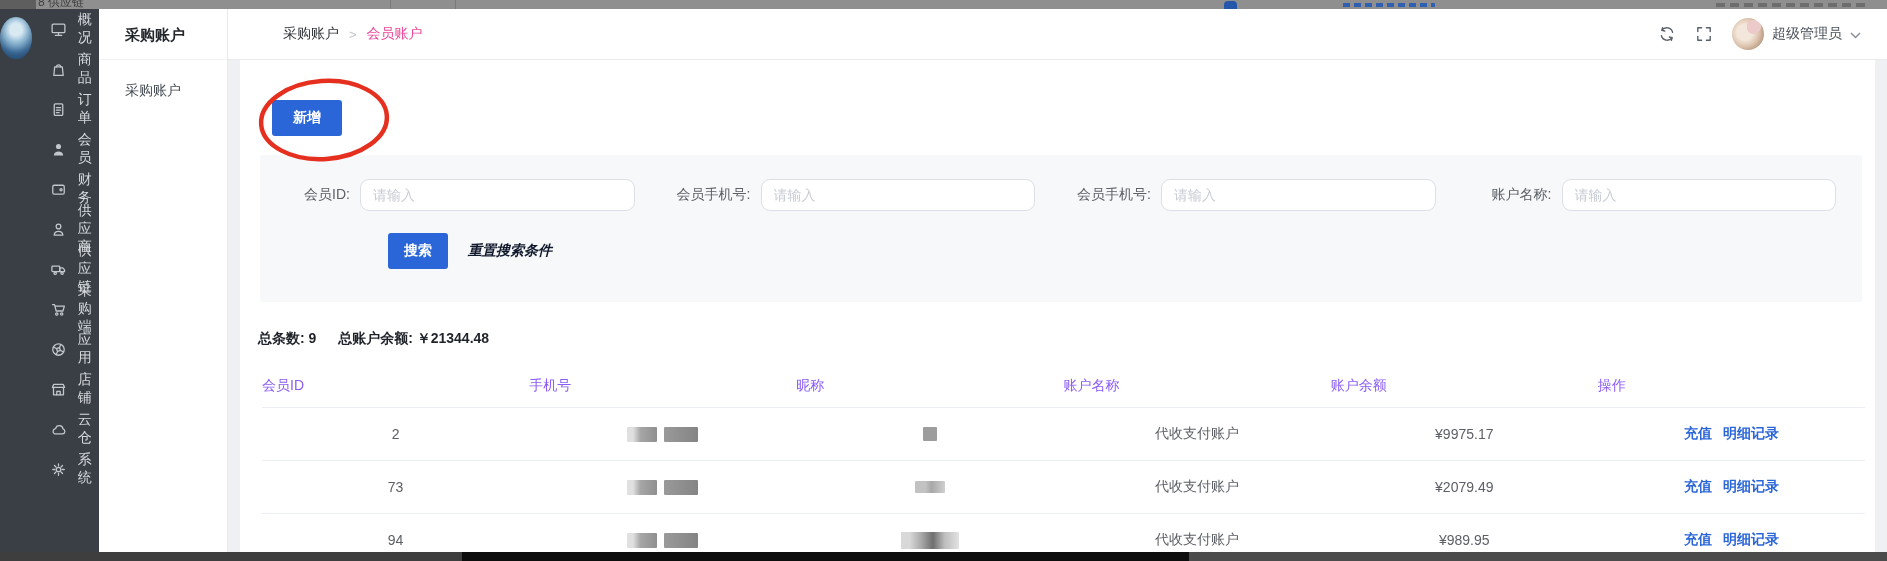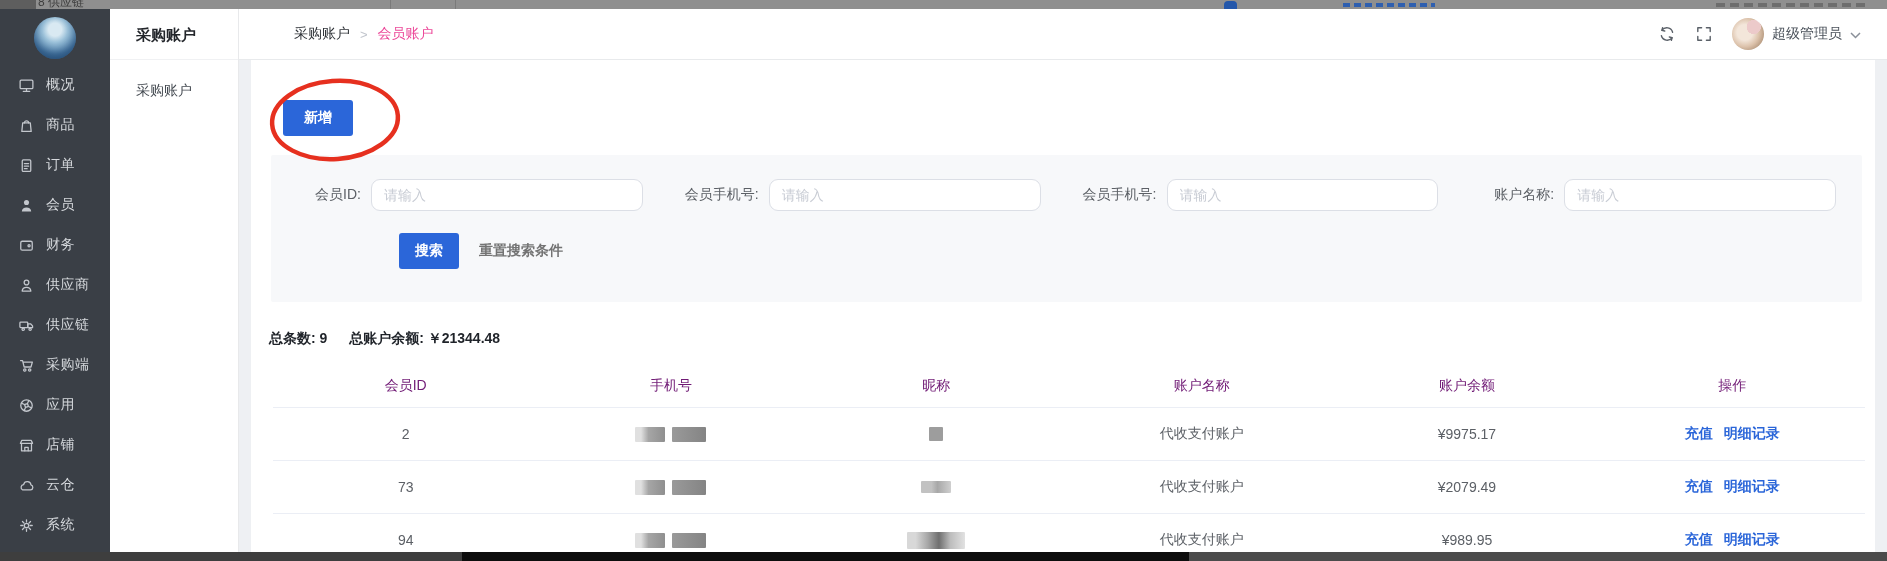--- a/index.html
+++ b/index.html
@@ -15,21 +15,21 @@
   .ts-line { position:absolute; top:0; width:1px; height:9px; background:#7a7a7a; }
   .ts-blue-dot { position:absolute; left:1224px; top:1px; width:13px; height:8px; border-radius:4px 4px 0 0; background:#2457aa; }
   .ts-blue-frag { position:absolute; left:1343px; top:3px; width:92px; height:4px;
       background:repeating-linear-gradient(90deg,#2e5fb0 0 7px,transparent 7px 11px); }
   .ts-gray-frag { position:absolute; left:1716px; top:3px; width:152px; height:4px;
       background:repeating-linear-gradient(90deg,#6d6d6d 0 9px,transparent 9px 14px); }
 
   .app-row { display:flex; height:543px; }
 
   
-  .sidebar { width:110px; background:#3a3f46; flex:none; display:flex; flex-direction:column; align-items:stretch; }
+  .sidebar { width:99px; background:#3a3f46; flex:none; display:flex; flex-direction:row; align-items:stretch; }
   .side-avatar { width:42px; height:42px; border-radius:50%; margin:8px auto 6px;
       background:radial-gradient(circle at 50% 30%, #d9e9f2 0 18%, #9cc2da 35%, #4a7ca8 68%, #2a5a84 100%);
       box-shadow:inset 0 -6px 8px rgba(20,50,90,.45); }
   .side-item { height:40px; display:flex; align-items:center; padding-left:18px; cursor:pointer; color:#d6d9dd; }
   .side-item .ic { width:17px; height:17px; margin-right:11px; flex:none; display:flex; }
   .side-item .ic svg { width:17px; height:17px; stroke:#c3c7cd; fill:none; stroke-width:1.2; stroke-linecap:round; stroke-linejoin:round; }
   .side-item span.lbl { font-size:14px; letter-spacing:.5px; }
 
   
   .submenu { width:129px; flex:none; background:#fff; border-right:1px solid #e8e9eb; }
@@ -64,30 +64,30 @@
 
   
   .filter-panel { margin:0 13px 0 20px; height:147px; background:#f7f8fa; border-radius:2px; padding-top:24px; }
   .fields { display:flex; }
   .field { flex:1; display:flex; align-items:center; padding-right:26px; min-width:0;justify-content:center; }
   .field label { min-width:100px; text-align:right; padding-right:10px; color:#5c6066; flex:none; }
   .field input { flex:1; height:32px; border:1px solid #dcdfe6; border-radius:9px; background:#fff; padding:0 12px; font-size:14px; font-family:inherit; color:#6d28d9; min-width:0; outline:none; }
   .field input::placeholder { color:#c8ccd4; }
   .filter-actions { margin:22px 0 0 128px; display:flex; align-items:center; gap:20px; }
   .btn-search { width:60px; height:36px; font-weight:bold; }
-  .reset-link { color:#737373; font-weight:bold; cursor:pointer; }
+  .reset-link { color:#0f172a; font-weight:bold; cursor:pointer;font-style:italic; }
 
   
   .summary { margin:28px 0 0 18px; font-weight:bold; color:#1f2329; }
   .summary .gap { display:inline-block; width:14px; }
 
   
   .table { margin:16px 10px 0 22px; }
   .thead { display:flex; height:44px; align-items:center; border-bottom:1px solid #ebeef5; }
-  .th { flex:1; text-align:center; color:#701a75; }
+  .th { flex:1; color:#8b5cf6; }
   .tr { display:flex; height:53px; align-items:center; border-bottom:1px solid #ebeef5; }
   .td { flex:1; display:flex; justify-content:center; align-items:center; color:#5c6066; }
   .redact-phone { display:flex; gap:7px; }
   .redact-phone i { display:block; height:15px; border-radius:1px; }
   .redact-phone i:nth-child(1) { width:30px; background:linear-gradient(90deg,#e0e0e0 0 20%,#a6a6a6 45%,#8f8f8f); }
   .redact-phone i:nth-child(2) { width:34px; background:linear-gradient(90deg,#9a9a9a,#848484); }
   .redact-nick { display:block; border-radius:1px; }
   .nick-0 { width:14px; height:14px; background:#9d9d9d; }
   .nick-1 { width:30px; height:12px; background:linear-gradient(90deg,#c2c2c2 0 35%,#a8a8a8 55%,#cfcfcf); }
   .nick-2 { width:58px; height:17px; background:linear-gradient(90deg,#d8d8d8 0 15%,#a9a9a9 35%,#6f6f6f 55%,#bdbdbd 75%,#e2e2e2); }

